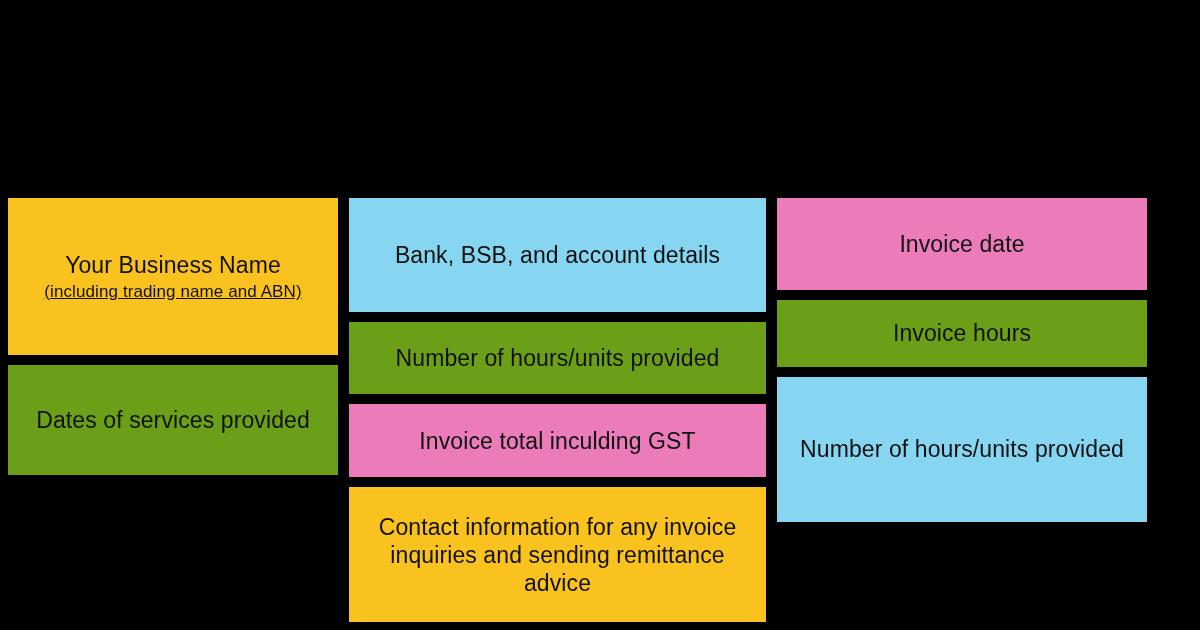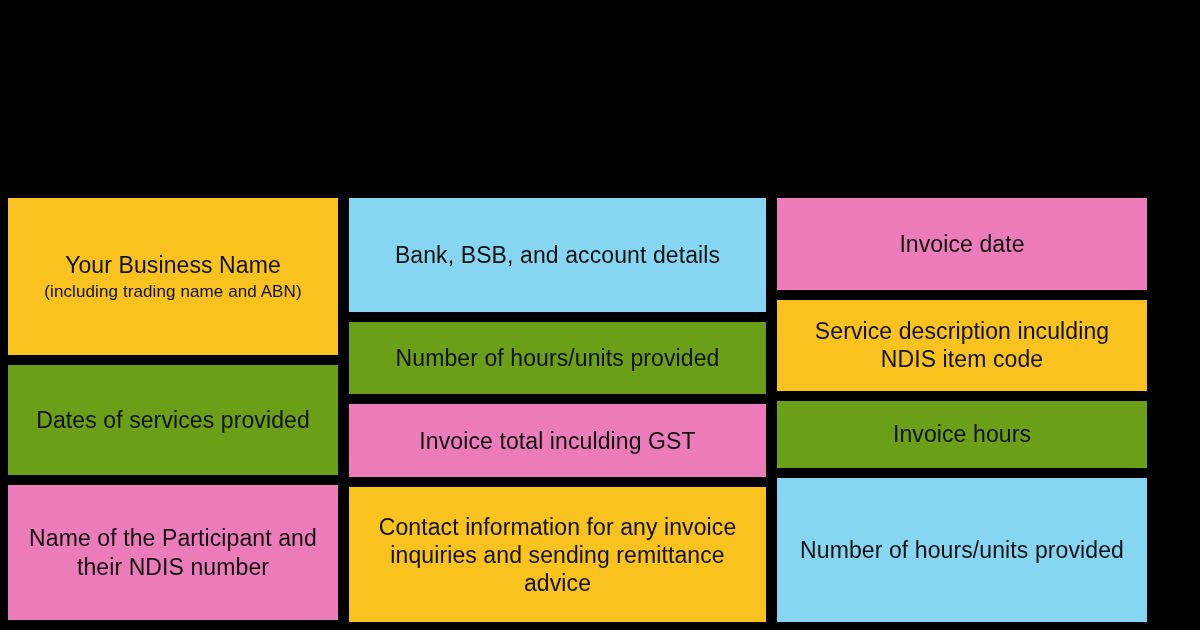--- a/index.html
+++ b/index.html
@@ -69,20 +69,21 @@
     line-height: 1.22;
     font-weight: 400;
     letter-spacing: 0.1px;
   }
 
   .card .sub {
     display: block;
     font-size: 17px;
     line-height: 1.25;
     margin-top: 2px;
+    text-decoration: underline;
   }
 
   .c-yellow { background: #F9C21E; }
   .c-green  { background: #6B9F18; }
   .c-pink   { background: #EC7BB9; }
   .c-blue   { background: #86D6F2; align-items: center; }
 
   
   .col-1 .h-a { height: 157px; }
   .col-1 .h-b { height: 110px; }
@@ -112,23 +113,20 @@
     <div class="column col-1">
       <div class="card c-yellow h-a">
         <span>
           <span>Your Business Name</span>
           <span class="sub">(including trading name and ABN)</span>
         </span>
       </div>
       <div class="card c-green h-b">
         <span>Dates of services provided</span>
       </div>
-      <div class="card c-pink h-c">
-        <span>Name of the Participant and their NDIS number</span>
-      </div>
     </div>
 
     <div class="column col-2">
       <div class="card c-blue h-a">
         <span>Bank, BSB, and account details</span>
       </div>
       <div class="card c-green h-b">
         <span>Number of hours/units provided</span>
       </div>
       <div class="card c-pink h-c">
@@ -136,23 +134,20 @@
       </div>
       <div class="card c-yellow h-d">
         <span>Contact information for any invoice inquiries and sending remittance advice</span>
       </div>
     </div>
 
     <div class="column col-3">
       <div class="card c-pink h-a">
         <span>Invoice date</span>
       </div>
-      <div class="card c-yellow h-b">
-        <span>Service description inculding NDIS item code</span>
-      </div>
       <div class="card c-green h-c">
         <span>Invoice hours</span>
       </div>
       <div class="card c-blue h-d">
         <span>Number of hours/units provided</span>
       </div>
     </div>
 
   </div>
 </div>

